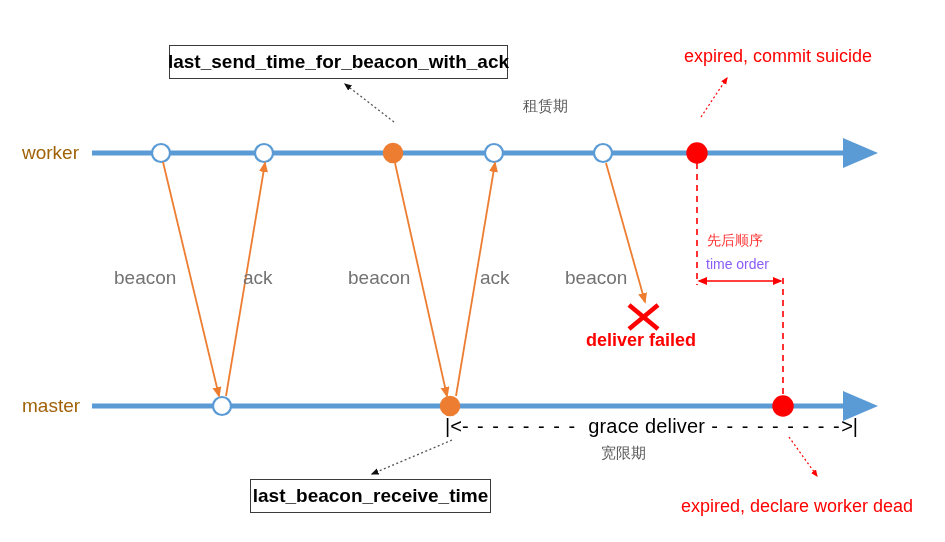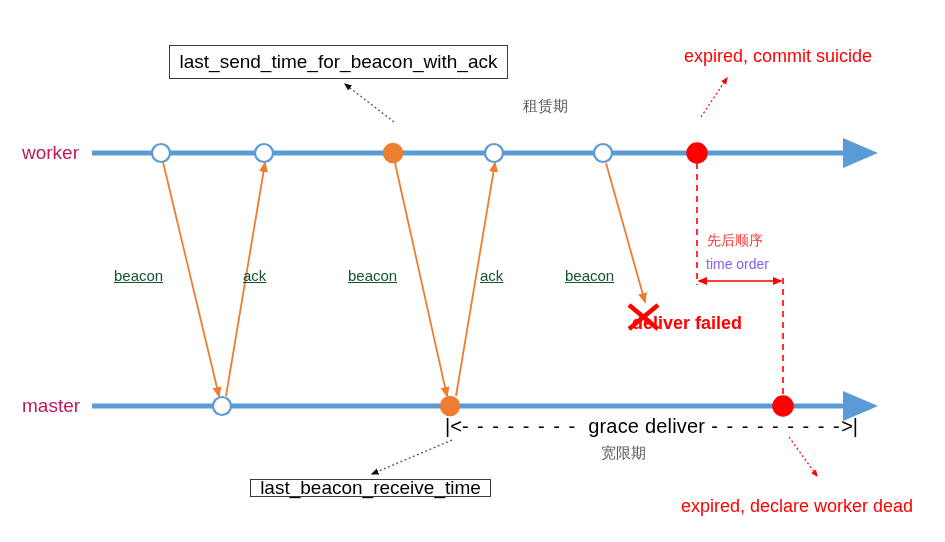--- a/index.html
+++ b/index.html
@@ -6,32 +6,32 @@
   body{
     width:945px;height:542px;background:#ffffff;
     font-family:"Liberation Sans","DejaVu Sans",sans-serif;
     position:relative;overflow:hidden;
   }
   #stage{position:absolute;left:0;top:0;width:945px;height:542px;}
   svg#canvas{position:absolute;left:0;top:0;width:945px;height:542px;}
 
   .lbl{position:absolute;white-space:nowrap;}
 
-  .axis-label{font-size:19px;color:#be185d;}
-  .msg-label{font-size:15px;color:#14532d;text-decoration:underline;}
+  .axis-label{font-size:19px;color:#a16207;}
+  .msg-label{font-size:19px;color:#737373;}
   .period-label{font-size:20px;color:#000;letter-spacing:.2px;}
   .cn-label{font-size:15px;color:#595959;margin-left:16px;}
   .red-text{color:#FF0000;font-size:18px;text-align:right;}
   .red-small{color:#8b5cf6;font-size:14px;}
   .red-cn{color:#FF3333;font-size:14px;}
 
   .tbox{
     position:absolute;border:1.6px solid #3b3b3b;background:#ffffff;
     font-size:19px;color:#000;display:flex;align-items:center;
-    justify-content:center;box-sizing:border-box;
+    justify-content:center;box-sizing:border-box;font-weight:bold;
   }
   .bracket{position:absolute;font-size:20px;color:#000;white-space:nowrap;}
 </style>
 </head>
 <body>
 
 <div id="stage">
 
   <svg id="canvas" viewBox="0 0 945 542" xmlns="http://www.w3.org/2000/svg">
     <defs>
@@ -97,37 +97,37 @@
       <line x1="783" y1="278" x2="783" y2="396" stroke="#FF0000" stroke-width="1.6" stroke-dasharray="6,5"></line>
       <line x1="699" y1="281" x2="781" y2="281" stroke="#FF0000" stroke-width="1.6" marker-start="url(#redArrowStart)" marker-end="url(#redArrow)"></line>
     </g>
   </svg>
 
   <div class="lbl axis-label" style="left:22px;top:142px;">worker</div>
   <div class="lbl axis-label" style="left:22px;top:395px;">master</div>
 
   <div class="tbox" style="left:169px;top:45px;width:339px;height:34px;">last_send_time_for_beacon_with_ack</div>
 
-  <div class="tbox" style="left:250px;top:479px;width:241px;height:18px;">last_beacon_receive_time</div>
+  <div class="tbox" style="left:250px;top:479px;width:241px;height:34px;">last_beacon_receive_time</div>
 
   <div class="lbl cn-label" style="left:507px;top:97px;">租赁期</div>
 
   <div class="bracket" style="left:445px;top:415px;">
     <span>|&lt;</span><span style="letter-spacing:1.5px;">- - - - - - - -</span>
     <span class="period-label" style="margin:0 6px;">grace deliver</span><span style="letter-spacing:1.5px;">- - - - - - - - -</span><span>&gt;|</span>
   </div>
   <div class="lbl cn-label" style="left:585px;top:444px;">宽限期</div>
 
   <div class="lbl msg-label" style="left:114px;top:267px;">beacon</div>
   <div class="lbl msg-label" style="left:243px;top:267px;">ack</div>
   <div class="lbl msg-label" style="left:348px;top:267px;">beacon</div>
   <div class="lbl msg-label" style="left:480px;top:267px;">ack</div>
   <div class="lbl msg-label" style="left:565px;top:267px;">beacon</div>
 
-  <div class="lbl red-text" style="left:586px;top:313px;font-weight:bold;margin-left:46px;">deliver failed</div>
+  <div class="lbl red-text" style="left:586px;top:330px;font-weight:bold;">deliver failed</div>
 
   <div class="lbl red-text" style="left:684px;top:46px;">expired, commit suicide</div>
 
   <div class="lbl red-text" style="left:681px;top:496px;">expired, declare worker dead</div>
 
   <div class="lbl red-cn" style="left:707px;top:232px;font-family:Liberation Serif, serif;">先后顺序</div>
   <div class="lbl red-small" style="left:706px;top:256px;">time order</div>
 
 </div>
 

